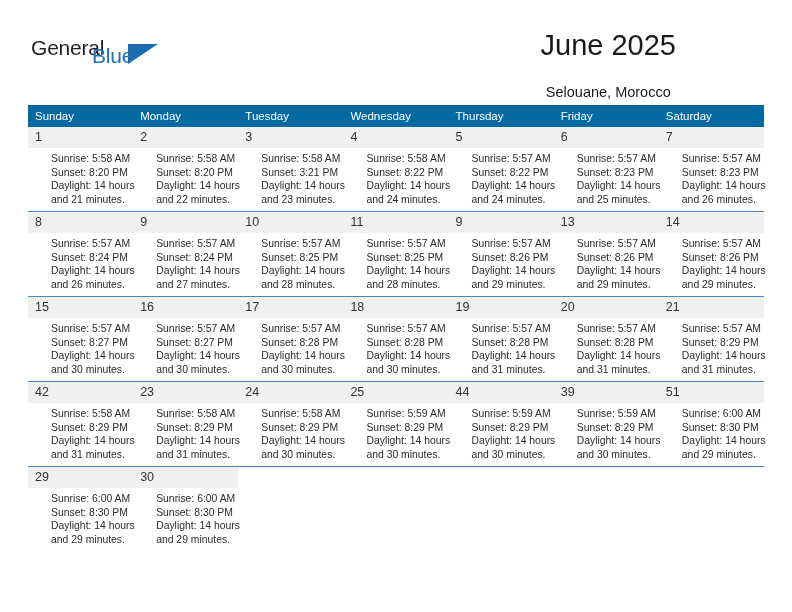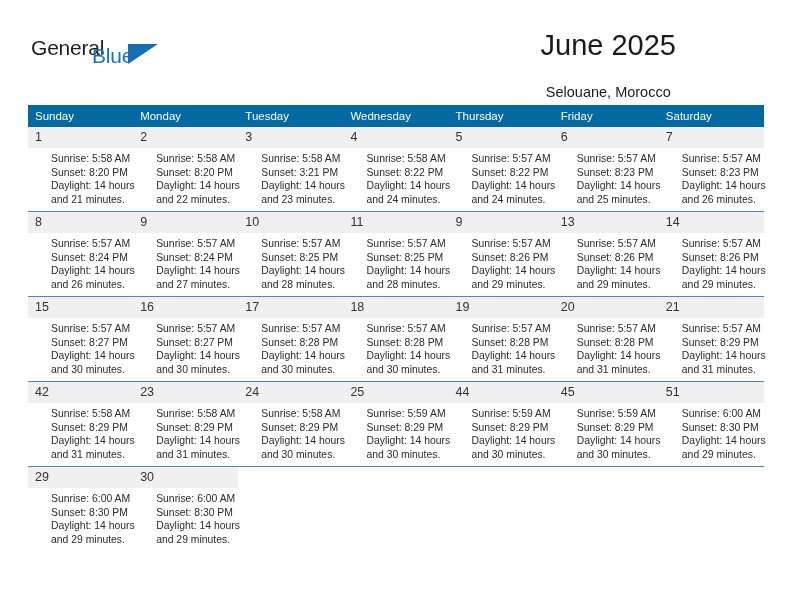--- a/index.html
+++ b/index.html
@@ -408,21 +408,21 @@
           <td>
             <div class="daynum">44</div>
             <div class="details">
               <div>Sunrise: 5:59 AM</div>
               <div>Sunset: 8:29 PM</div>
               <div>Daylight: 14 hours</div>
               <div>and 30 minutes.</div>
             </div>
           </td>
           <td>
-            <div class="daynum">45</div>
+            <div class="daynum">39</div>
             <div class="details">
               <div>Sunrise: 5:59 AM</div>
               <div>Sunset: 8:29 PM</div>
               <div>Daylight: 14 hours</div>
               <div>and 30 minutes.</div>
             </div>
           </td>
           <td>
             <div class="daynum">51</div>
             <div class="details">

